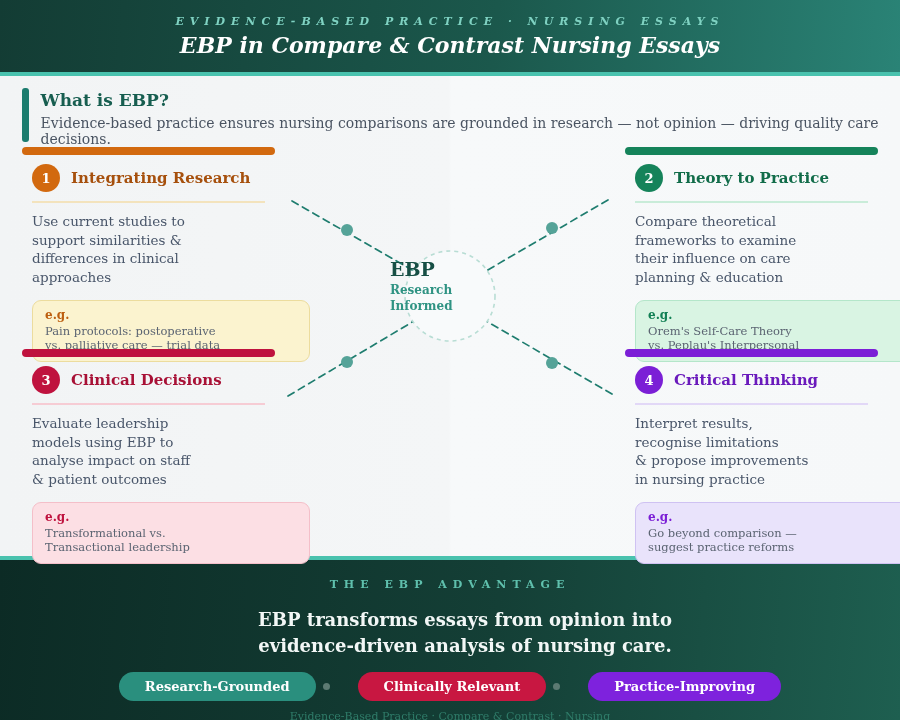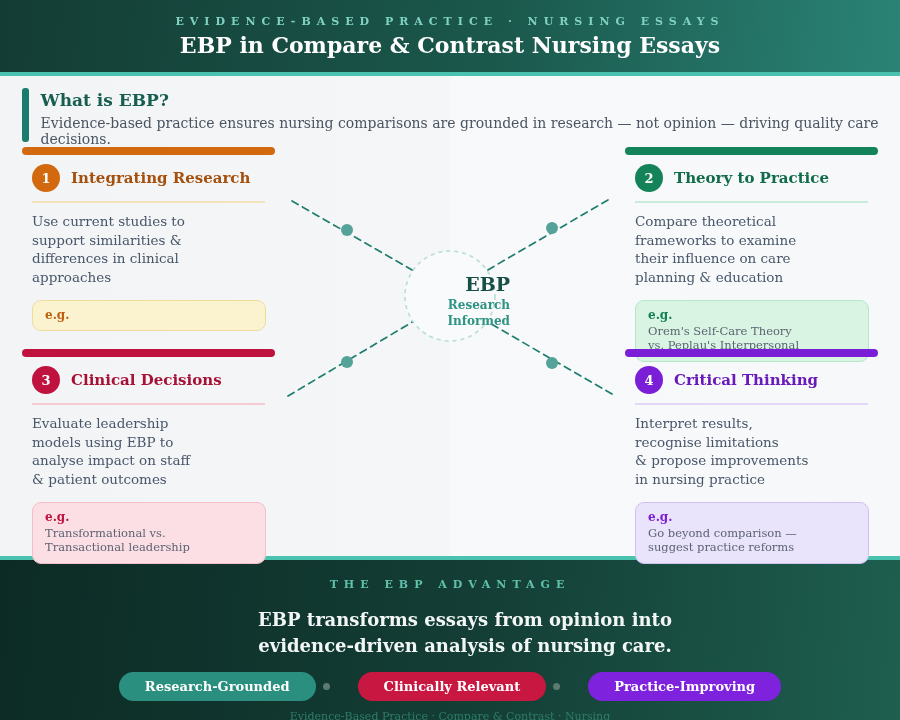--- a/index.html
+++ b/index.html
@@ -9,20 +9,21 @@
     width: 900px; height: 720px; overflow: hidden; background: #f3f5f6;
   }
   .page { width: 900px; height: 720px; display: flex; flex-direction: column; }
 
   
   .header {
     height: 72px; flex: 0 0 72px;
     background: linear-gradient(95deg, #133c34 0%, #1b584c 55%, #2a8376 100%);
     display: flex; flex-direction: column; align-items: center; justify-content: center;
     gap: 4px;
+    font-style: italic;
   }
   .eyebrow {
     font-size: 11px; font-weight: bold; letter-spacing: 6px;
     color: #7fd2c2; text-transform: uppercase;
   }
   .header-title { font-size: 22px; font-weight: bold; color: #ffffff; }
   .sep { height: 4px; flex: 0 0 4px; background: #49c2ae; }
 
   
   .main {
@@ -49,21 +50,21 @@
     display: flex; align-items: center; justify-content: center;
     color: #ffffff; font-size: 13px; font-weight: bold;
   }
   .card-title { font-size: 15px; font-weight: bold; }
   .card-rule { height: 2px; width: 233px; margin: 9px 0 9px 10px; }
   .card-body {
     margin-left: 10px; font-size: 13.5px; line-height: 1.38;
     color: #49566a; white-space: pre-line;
   }
   .eg-box {
-    margin: 13px 0 0 10px; width: 234px; border-radius: 9px;
+    margin: 13px 0 0 10px; width: 278px; border-radius: 9px;
     padding: 7px 12px 8px 12px; border: 1px solid;
   }
   .eg-label { font-size: 12px; font-weight: bold; }
   .eg-text { font-size: 11.5px; color: #5b6472; line-height: 1.3; white-space: pre-line; margin-top: 2px; }
 
   
   .c-orange .card-bar, .c-orange .num-circle { background: #d2690f; }
   .c-orange .card-title { color: #a6500d; }
   .c-orange .card-rule { background: #f3e3bd; }
   .c-orange .eg-box { background: #fbf3cf; border-color: #ecdc9e; }
@@ -81,22 +82,22 @@
   .c-red .eg-box { background: #fcdfe4; border-color: #f4bfc9; }
   .c-red .eg-label { color: #bf123e; }
 
   .c-purple .card-bar, .c-purple .num-circle { background: #7b1fd6; }
   .c-purple .card-title { color: #6a1abc; }
   .c-purple .card-rule { background: #e2d8f7; }
   .c-purple .eg-box { background: #e9e3fb; border-color: #cfc2f2; }
   .c-purple .eg-label { color: #7b1fd6; }
 
   .hub-text {
-    position: absolute; left: 390px; top: 197px; width: 120px;
-    text-align: right;
+    position: absolute; left: 390px; top: 182px; width: 120px;
+    text-align: left;
   }
   .hub-title { font-size: 19px; font-weight: bold; color: #174f45; }
   .hub-sub { font-size: 12px; color: #2f9383; line-height: 1.3; white-space: pre-line; margin-top: 3px; font-weight: bold; }
 
   
   .footer {
     height: 160px; flex: 0 0 160px;
     background: linear-gradient(95deg, #0c2b25 0%, #143f36 55%, #1e5f50 100%);
     display: flex; flex-direction: column; align-items: center;
   }
@@ -163,20 +164,22 @@
         <div class="num-circle">1</div>
         <div class="card-title">Integrating Research</div>
       </div>
       <div class="card-rule"></div>
       <div class="card-body">Use current studies to
 support similarities &amp;
 differences in clinical
 approaches</div>
       <div class="eg-box">
         <div class="eg-label">e.g.</div>
+        <div class="eg-text">Pain protocols: postoperative
+vs. palliative care — trial data</div>
       </div>
     </div>
 
     <div class="card tr c-green">
       <div class="card-bar"></div>
       <div class="card-head">
         <div class="num-circle">2</div>
         <div class="card-title">Theory to Practice</div>
       </div>
       <div class="card-rule"></div>

